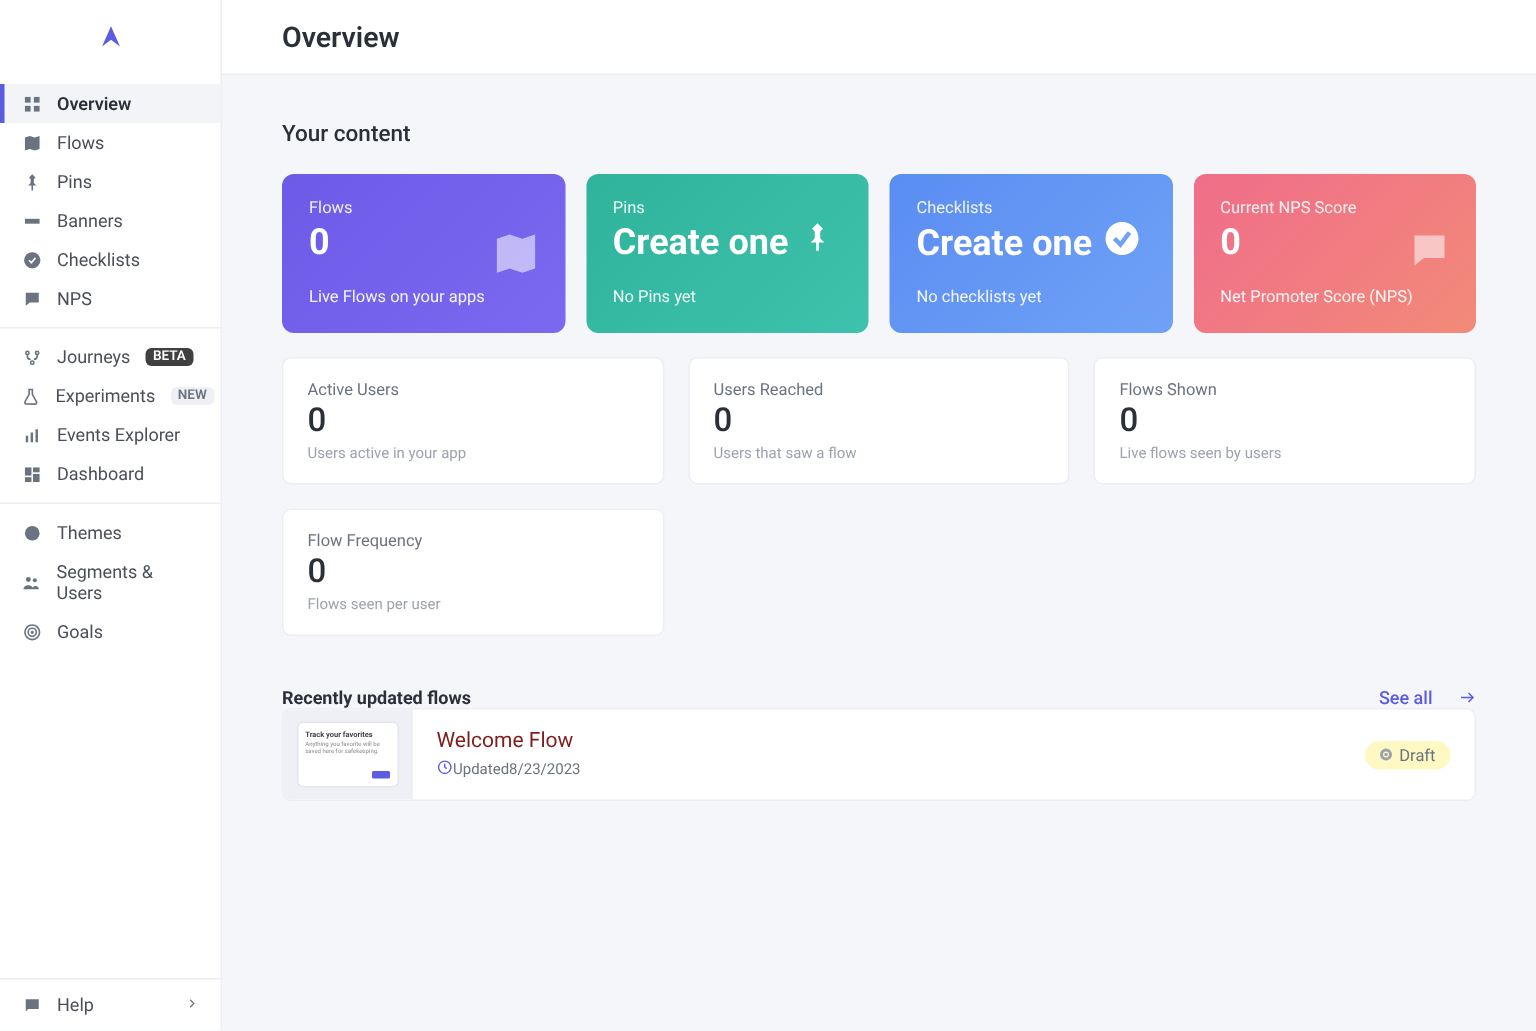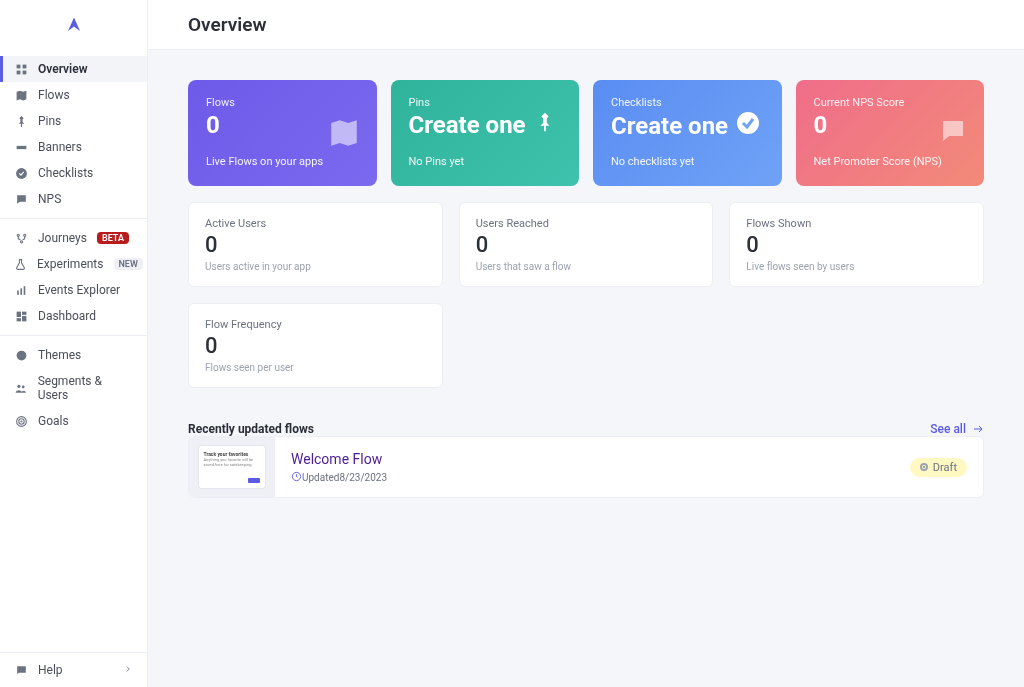--- a/index.html
+++ b/index.html
@@ -8,21 +8,21 @@
   
   .sidebar { width: 148px; background: #fff; border-right: 1px solid #eceef3; display: flex; flex-direction: column; }
   .logo-area { height: 50px; display: flex; align-items: center; justify-content: center; }
   .nav-group { border-bottom: 1px solid #eceef3; padding: 6px 0; }
   .nav-group:last-of-type { border-bottom: none; }
   .nav-item { display: flex; align-items: center; gap: 10px; padding: 6px 14px; font-size: 12px; color: #4a4f59; cursor: pointer; position: relative; }
   .nav-item.active { background: #f3f4f8; font-weight: 600; color: #2b2f38; }
   .nav-item.active::before { content: ""; position: absolute; left: 0; top: 0; bottom: 0; width: 3px; background: #5b5ce2; }
   .nav-icon { width: 14px; display: inline-flex; justify-content: center; color: #6b7280; }
   .badge { font-size: 9px; padding: 1px 5px; border-radius: 4px; font-weight: 600; }
-  .badge.beta { background: #b91c1c; color: #fff; }
+  .badge.beta { background: #404040; color: #fff; }
   .badge.new  { background: #eef0f5; color: #6b7280; }
   .help-item { margin-top: auto; border-top: 1px solid #eceef3; display: flex; align-items: center; justify-content: space-between; padding: 10px 14px; font-size: 12px; color: #4a4f59; cursor: pointer; }
   .help-item .left { display:flex; align-items: center; gap:10px; }
   
   .main { flex: 1; display: flex; flex-direction: column; overflow-y: auto; }
   .header { height: 50px; background: #fff; border-bottom: 1px solid #eceef3; display: flex; align-items: center; padding: 0 40px; }
   .header h1 { font-size: 19px; font-weight: 600; color: #2b2f38; }
   .content { padding: 30px 40px 30px 40px; }
   .section-title { font-size: 15px; font-weight: 500; color: #2b2f38; margin-bottom: 18px; }
   
@@ -42,28 +42,28 @@
   .tab.active { color: #5b5ce2; border-bottom: 2px solid #5b5ce2; font-weight: 500; }
   
   .stats { display: grid; grid-template-columns: repeat(3, 1fr); gap: 16px; margin-top: 16px; }
   .stat { background: #fff; border: 1px solid #eceef3; border-radius: 6px; padding: 14px 16px; }
   .stat .s-label { font-size: 11px; color: #6b7280; }
   .stat .s-val   { font-size: 22px; font-weight: 500; color: #2b2f38; margin: 2px 0 4px 0; }
   .stat .s-sub   { font-size: 10px; color: #9ca3af; }
   
   .recent-head { display:flex; justify-content:space-between; align-items:center; margin-top: 34px; margin-bottom: 0; }
   .recent-head .title { font-size: 12px; font-weight: 700; color: #2b2f38; }
-  .see-all { font-size: 12px; color: #5b5ce2; font-weight: 500; cursor: pointer; display:flex; align-items:center; gap:6px; }
+  .see-all { font-size: 12px; color: #5b5ce2; font-weight: 500; cursor: pointer; display:flex; align-items:center; gap:17px; }
   .flow-row { display:flex; align-items:center; background:#fff; border:1px solid #eceef3; border-radius:6px; overflow:hidden; }
   .thumb { width: 86px; height: 60px; background: #eef0f5; display:flex; align-items:center; justify-content:center; border-right:1px solid #eceef3; }
   .thumb-inner { width: 66px; height: 42px; background: #fff; border-radius: 3px; box-shadow: 0 0 0 1px #e3e6ee; padding:5px; font-size:5px; color:#444; position:relative; }
   .thumb-inner .tline { font-weight:700; font-size:5px; }
   .thumb-inner .tbtn { position:absolute; bottom:5px; right:5px; width:12px; height:5px; background:#5b5ce2; border-radius:1px; }
   .flow-info { flex:1; padding: 10px 16px; }
-  .flow-name { font-size: 14px; color:#4c1d95; font-weight:400; margin-bottom:4px; }
+  .flow-name { font-size: 14px; color:#7f1d1d; font-weight:400; margin-bottom:4px; }
   .flow-meta { font-size: 10px; color:#6b7280; display:flex; align-items:center; gap:0; }
   .flow-status { margin-right: 16px; font-size: 11px; color:#6b7280; background:#fef9c3; border-radius: 12px; padding: 3px 10px; display:flex; align-items:center; gap:5px; }
   .dash { width:8px; height:8px; border-radius:4px; border:2px solid #9ca3af; display:inline-block; position:relative; }
   .dash::after{ content:""; position:absolute; left:1px; right:1px; top:50%; height:2px; margin-top:-1px; background:#9ca3af; }
 </style>
 </head>
 <body>
 
 <div class="app">
 
@@ -218,20 +218,21 @@
           </svg>
       </span>
     </div>
   </aside>
 
   <main class="main">
     <div class="header">
       <h1>Overview</h1>
     </div>
     <div class="content">
+      <div class="section-title">Your content</div>
       <div class="cards" id="cards">
           <div class="card card-flows">
             <div>
               <div class="label">Flows</div>
               <div class="big">
                 <span>0</span>
               </div>
             </div>
             <div class="sub">Live Flows on your apps</div>
             <div class="corner-icon"><svg width="34" height="34" viewBox="0 0 24 24" fill="#fff">

